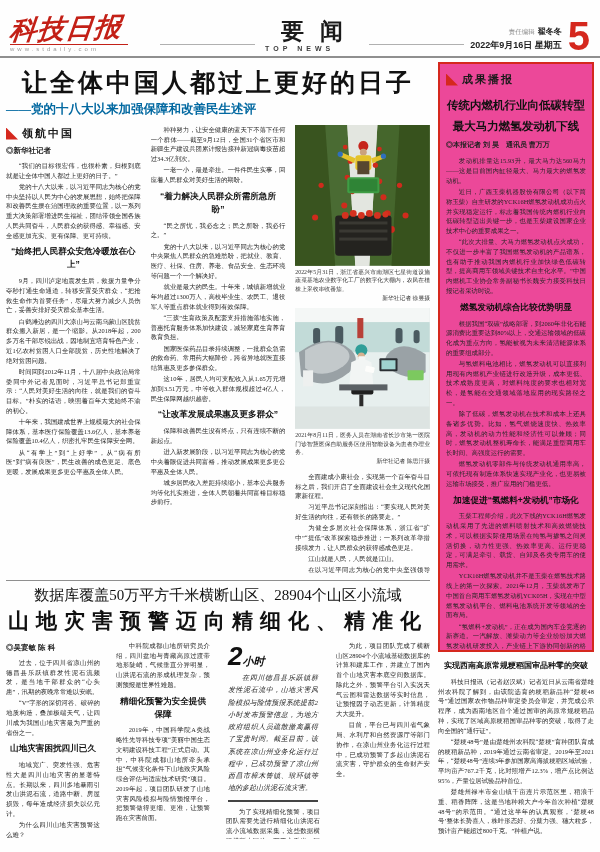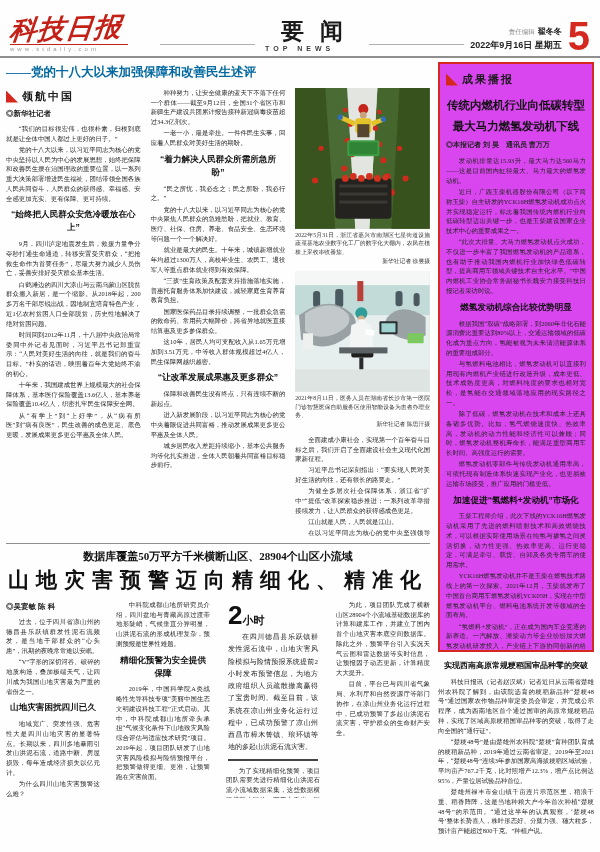--- a/index.html
+++ b/index.html
@@ -48,32 +48,32 @@
        margin:0 0 1.5px;color:#262626;}
   .sub-head{font-family:"Liberation Sans",sans-serif;font-weight:bold;font-size:8.6px;
        text-align:center;line-height:1.5;margin:5px 4px;color:#111;}
   
   figure{margin:0 0 6px;}
   figure svg{display:block;width:100%;height:auto;background:#dfe3de;}
   figcaption{font-size:5.8px;line-height:1.5;text-align:justify;color:#333;margin-top:2px;}
   figcaption .credit{display:block;text-align:right;}
   
   .divider{border:none;border-top:1.5px solid #8f8f8f;margin:7px 0 5px;}
-  .kicker{font-weight:bold;font-size:11px;text-align:center;margin:2px 0;color:#111;}
+  .kicker{font-weight:normal;font-size:15px;text-align:center;margin:2px 0;color:#111;}
   .h-mountain{font-family:"Liberation Sans","DejaVu Sans",sans-serif;font-weight:bold;
        font-size:21px;letter-spacing:7px;text-align:center;margin:2px 0 6px;color:#111;}
   .cols4{display:flex;gap:16px;height:198px;overflow:hidden;}
   .cols4 .col{flex:1;min-width:0;}
-  .pull{margin:2px 2px 5px;border-bottom:2px solid #444;padding-bottom:5px;}
+  .pull{margin:2px 2px 5px;border-bottom:2px solid #444;padding-bottom:5px;font-style:italic;}
   .pull .num{font-family:"Liberation Sans",sans-serif;font-weight:bold;font-size:26px;
        line-height:1;color:#111;}
   .pull .unit{font-family:"Liberation Sans",sans-serif;font-weight:bold;font-size:11px;color:#111;}
   .pull p{font-size:7px;line-height:1.75;text-align:justify;text-indent:2em;margin:3px 0 0;color:#222;}
   
-  .red-box{border:2px solid #d5281e;padding:7px 6px;height:572px;overflow:hidden;background:#d946ef;}
+  .red-box{border:2px solid #d5281e;padding:7px 6px;height:572px;overflow:hidden;background:#ec4899;}
   .h-engine{font-family:"Liberation Sans","DejaVu Sans",sans-serif;font-weight:bold;
        font-size:11.5px;line-height:1.8;text-align:center;margin:8px 0 4px;color:#111;}
   .engine-byline{font-family:"Liberation Sans",sans-serif;font-size:7px;font-weight:bold;
        text-align:left;margin:3px 0 6px;color:#222;}
   .rice{margin-top:8px;height:196px;overflow:hidden;}
   .h-rice{font-family:"Liberation Sans","DejaVu Sans",sans-serif;font-weight:bold;
        font-size:10.5px;text-align:center;margin:2px 0 3px;color:#111;}
   .rice-deck{font-weight:bold;font-size:8px;text-align:center;margin:0 0 6px;color:#111;}
 </style>
 </head>
@@ -101,20 +101,21 @@
       </div>
       <div class="pageno">5</div>
     </div>
   </div>
 
   <div class="content">
 
     <div class="left-zone">
 
       <div>
+        <div class="h-main">让全体中国人都过上更好的日子</div>
         <div class="deck">——党的十八大以来加强保障和改善民生述评</div>
 
         <div class="cols3">
 
           <div class="col body">
             <div class="badge">
               <span class="tri"></span>
               <span class="blabel">领航中国</span>
             </div>
             <div class="byline">◎新华社记者</div>

